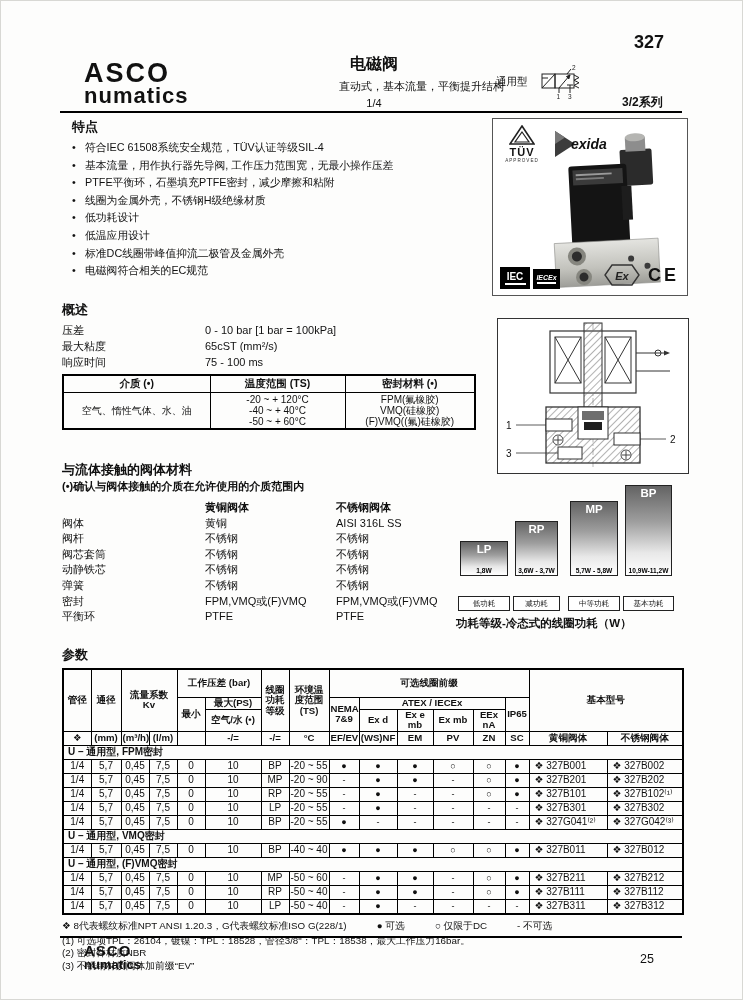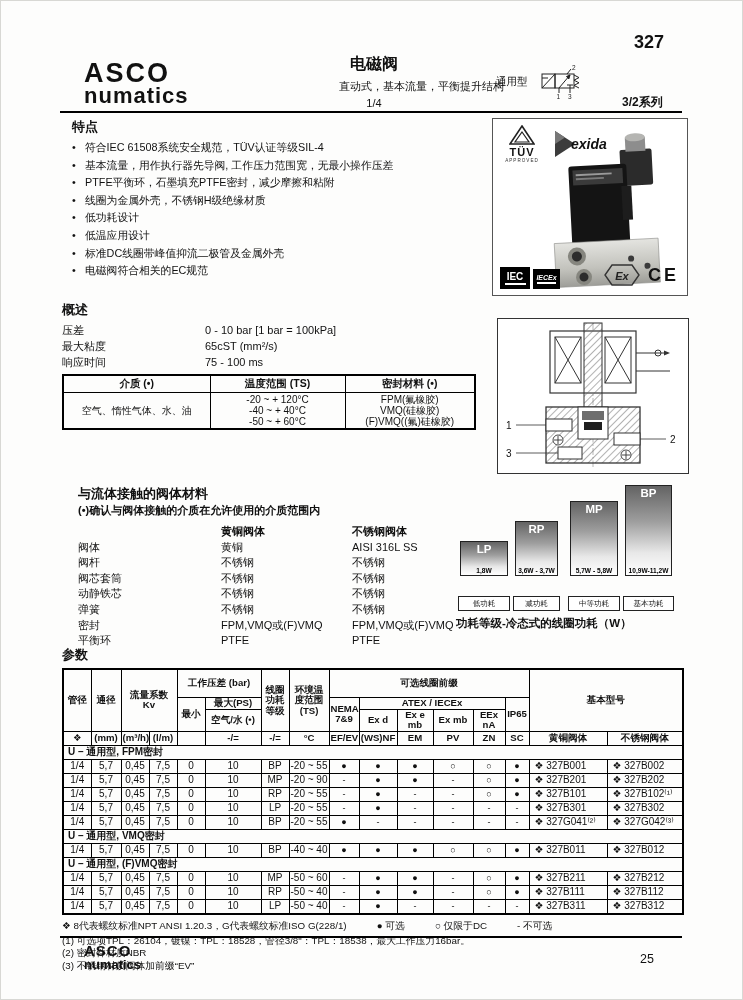--- a/index.html
+++ b/index.html
@@ -43,21 +43,21 @@
   .overview{position:absolute;left:62px;top:301px;width:412px;}
   .spec-row{display:flex;font-size:11px;line-height:16px;}
   .spec-row .k{width:143px;flex:none;}
   .ov-table{width:412px;border-collapse:collapse;table-layout:fixed;margin-top:4px;border:2px solid #000;}
   .ov-table th,.ov-table td{border:1px solid #000;text-align:center;padding:1px 2px;}
   .ov-table th{font-size:10.5px;font-weight:bold;height:13px;text-align:center;}
   .ov-table td{font-size:10px;line-height:11px;vertical-align:middle;}
   
   .diagram-box{position:absolute;left:497px;top:318px;width:190px;height:154px;border:1.5px solid #333;background:#fff;}
   
-  .materials{position:absolute;left:78px;top:461px;width:400px;margin-top:24px;}
+  .materials{position:absolute;left:62px;top:461px;width:400px;}
   .materials .note{font-size:11px;font-weight:bold;margin-bottom:6px;}
   .mat-grid{display:grid;grid-template-columns:143px 131px 126px;font-size:11px;line-height:15.6px;}
   .mat-grid .hd{font-weight:bold;}
   
   .power-chart{position:absolute;left:456px;top:482px;width:236px;}
   .bars{position:relative;height:94px;}
   .bar{position:absolute;bottom:0;border:1px solid #222;
        background:linear-gradient(#636363 0%,#9e9e9e 40%,#e8e8e8 75%,#fff 100%);}
   .bar .bl{position:absolute;top:1px;left:0;right:0;text-align:center;color:#fff;font-weight:bold;font-size:11.5px;}
   .bar .bv{position:absolute;bottom:1px;left:0;right:0;text-align:center;color:#000;font-weight:bold;font-size:6.6px;white-space:nowrap;}

